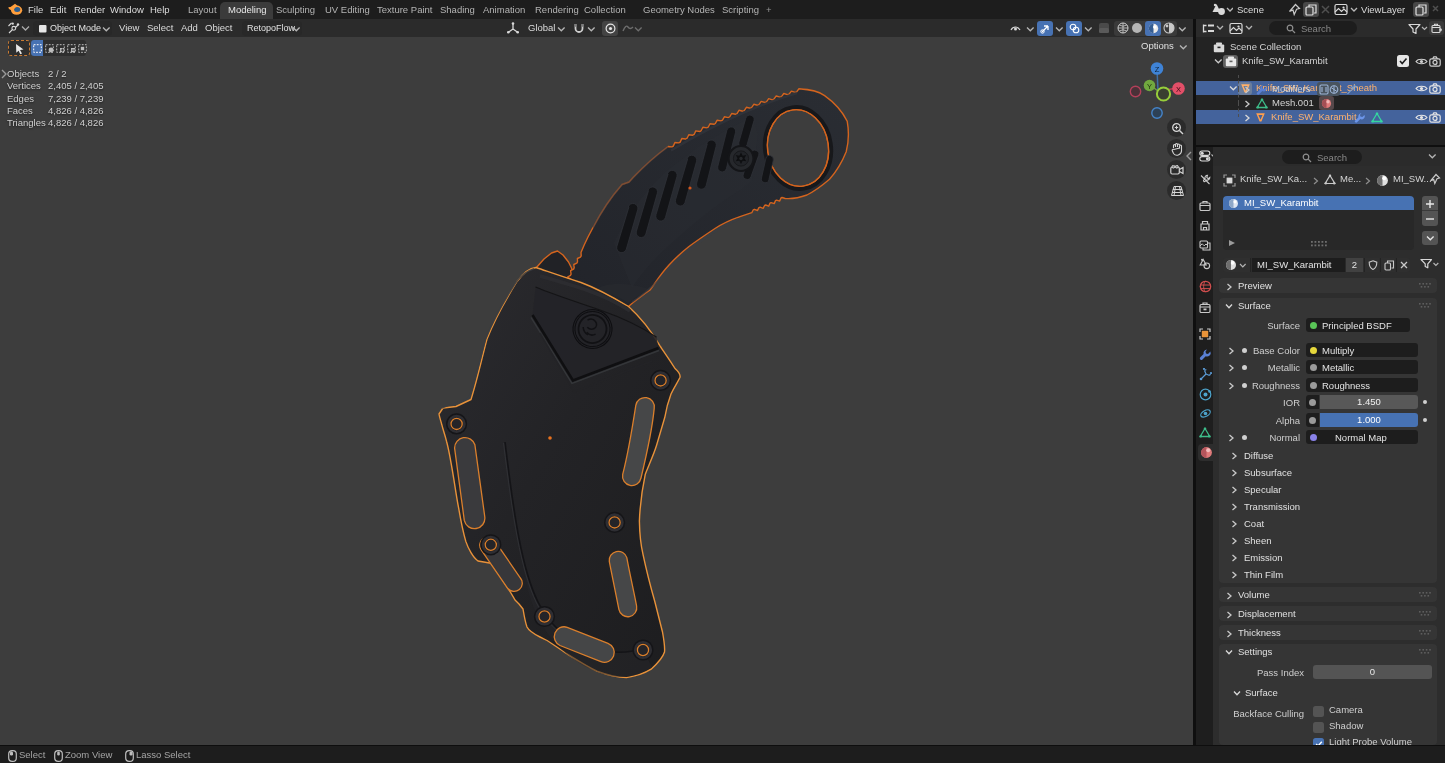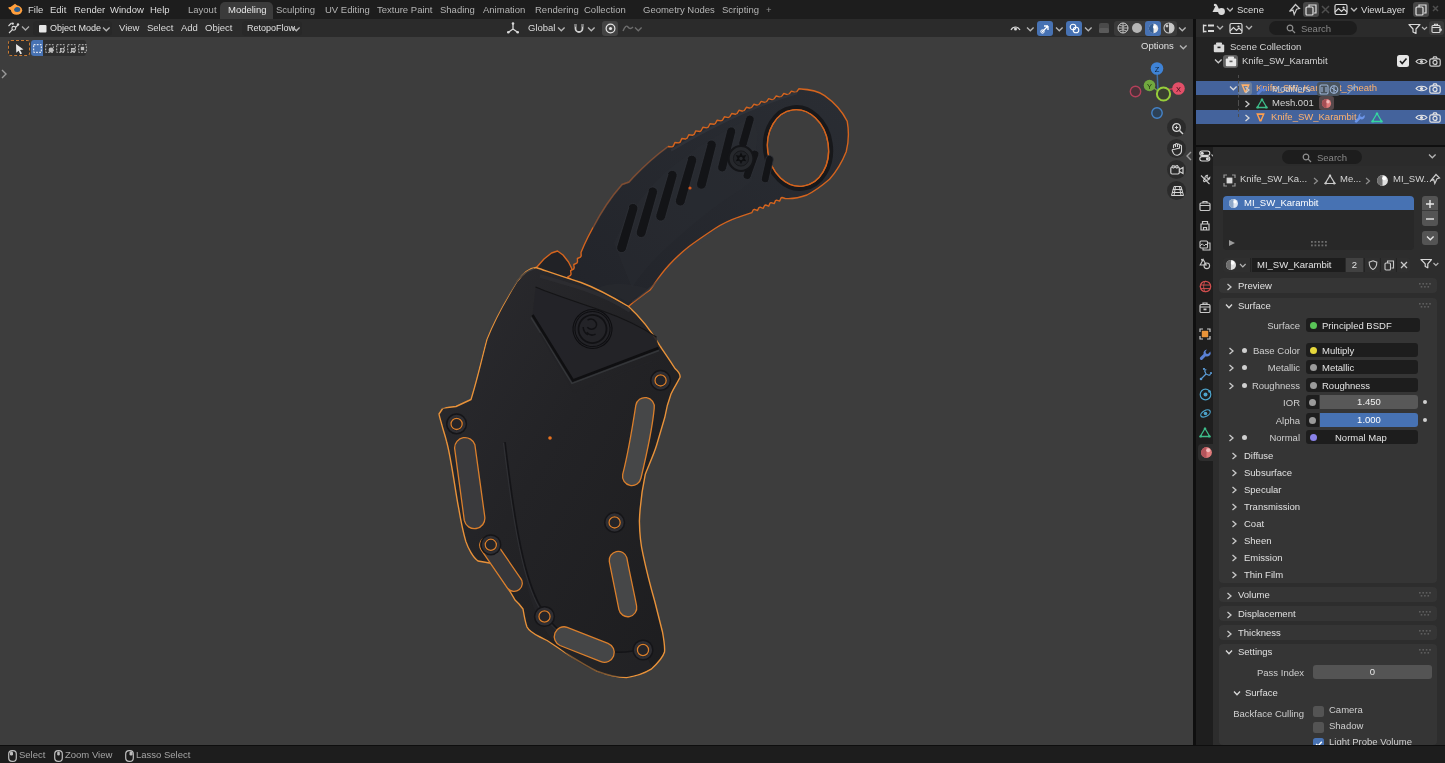--- a/index.html
+++ b/index.html
@@ -310,20 +310,27 @@
       <svg class="abs" style="left:67px;top:6.5px" width="9" height="9" viewBox="0 0 9 9">
           <rect x="0.7" y="0.7" width="7.6" height="7.6" fill="none" stroke="#bdbdbd" stroke-width="1" stroke-dasharray="1.8 1.3"></rect>
           <rect x="4" y="4" width="4.2" height="4.2" fill="#bdbdbd"></rect>
           <path d="M4.8 6.1 h3.2" stroke="#2e2e2e" stroke-width="0.9"></path>
         </svg>
       <svg class="abs" style="left:78px;top:6.5px" width="9" height="9" viewBox="0 0 9 9">
           <rect x="0.7" y="0.7" width="7.6" height="7.6" fill="none" stroke="#bdbdbd" stroke-width="1" stroke-dasharray="1.8 1.3"></rect>
           <rect x="2.8" y="2.8" width="3.4" height="3.4" fill="#bdbdbd"></rect>
         </svg>
       
+      <div class="abs" style="left:7px;top:31px;font-size:9.5px;color:#d0d0d0;line-height:12.3px;text-shadow:0 1px 2px rgba(0,0,0,0.55);white-space:nowrap">
+        <div><span style="display:inline-block;width:41px">Objects</span>2 / 2</div>
+        <div><span style="display:inline-block;width:41px">Vertices</span>2,405 / 2,405</div>
+        <div><span style="display:inline-block;width:41px">Edges</span>7,239 / 7,239</div>
+        <div><span style="display:inline-block;width:41px">Faces</span>4,826 / 4,826</div>
+        <div><span style="display:inline-block;width:41px">Triangles</span>4,826 / 4,826</div>
+      </div>
       
       <span class="abs" style="left:1141px;top:3px;font-size:9.5px;color:#e0e0e0">Options</span>
       <svg class="abs" style="left:1179px;top:7px" width="9" height="7" viewBox="0 0 9 7">
           <path d="M1 1.5 l3.3 3.3 L7.6 1.5" stroke="#b5b5b5" stroke-width="1.3" fill="none"></path>
         </svg>
       
       <svg class="abs" style="left:1185px;top:112px" width="8" height="14" viewBox="0 0 8 14">
           <path d="M6 3 l-4 4 l4 4" stroke="#9a9a9a" stroke-width="1.4" fill="none"></path>
         </svg>
       
@@ -754,21 +761,21 @@
               <rect x="0" y="0" width="1.6" height="1.6"></rect>
               <rect x="3.4" y="0" width="1.6" height="1.6"></rect>
               <rect x="6.8" y="0" width="1.6" height="1.6"></rect>
               <rect x="10.2" y="0" width="1.6" height="1.6"></rect>
               <rect x="1.7" y="3" width="1.6" height="1.6"></rect>
               <rect x="5.1" y="3" width="1.6" height="1.6"></rect>
               <rect x="8.5" y="3" width="1.6" height="1.6"></rect>
             </g>
           </svg>
         <span class="abs plabel" style="left:0;top:20px;width:81px">Surface</span>
-        <span class="abs pfield" style="left:87px;top:20px;width:114px">
+        <span class="abs pfield" style="left:87px;top:20px;width:104px">
           <span class="abs" style="left:4px;top:3.5px;width:7px;height:7px;border-radius:50%;background:#59c457"></span>
           <span class="abs" style="left:16px;top:0.5px">Principled BSDF</span>
         </span>
         <svg class="abs" style="left:9px;top:49px" width="7" height="8" viewBox="0 0 7 8">
             <path d="M1.5 1 l3.5 3 l-3.5 3" stroke="#c9c9c9" stroke-width="1.3" fill="none"></path>
           </svg>
         <span class="abs" style="left:23px;top:50px;width:5px;height:5px;border-radius:50%;background:#cfcfcf"></span>
         <span class="abs plabel" style="left:30px;top:45px;width:51px">Base Color</span>
         <span class="abs pfield" style="left:87px;top:45px;width:112px">
           <span class="abs" style="left:4px;top:3.5px;width:7px;height:7px;border-radius:50%;background:#e6d83c"></span>

